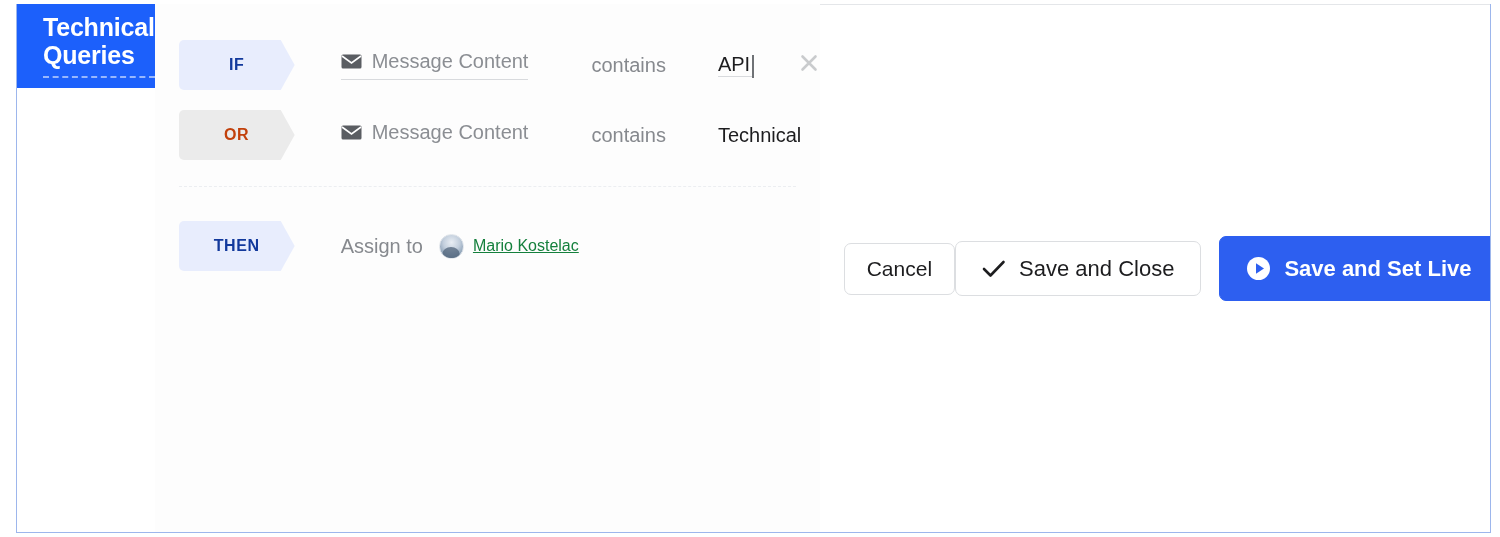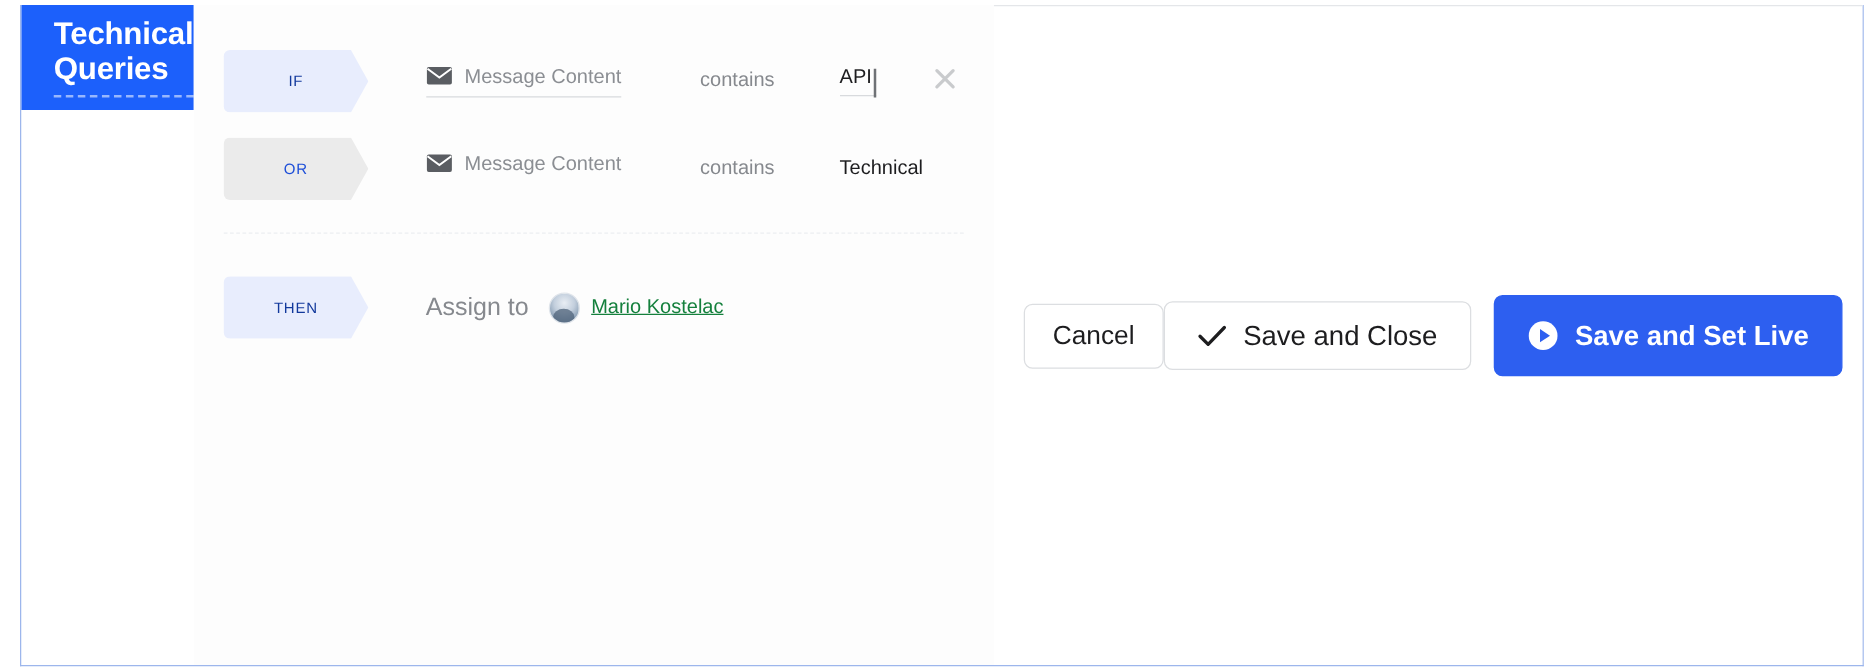--- a/index.html
+++ b/index.html
@@ -77,40 +77,40 @@
   }
 
   
   .pill {
     width: 116px;
     height: 50px;
     display: flex;
     align-items: center;
     justify-content: center;
     box-sizing: border-box;
-    font-size: 12px;
-    font-weight: normal;
+    font-size: 16px;
+    font-weight: bold;
     letter-spacing: 0.6px;
     border-radius: 5px;
     clip-path: polygon(0% 0%, 88% 0%, 100% 50%, 88% 100%, 0% 100%);
   }
   .pill--if   { background: #e8edfd; color: #12399c; }
-  .pill--or   { background: #ebebeb; color: #1d4ed8; }
+  .pill--or   { background: #ebebeb; color: #c2410c; }
   .pill--then { background: #e8edfd; color: #12399c; }
 
   .rule-fields {
     display: flex;
     align-items: center;
     margin-left: 46px;
   }
 
   .field {
     display: inline-flex;
-    align-items: flex-start;
-    font-size: 16px;
+    align-items: center;
+    font-size: 20px;
     color: #8b8e93;
     white-space: nowrap;
   }
   .field--attribute {
     color: #8b8e93;
     padding-bottom: 6px;
   }
   .field--attribute.underlined {
     border-bottom: 1px solid #d8dadd;
   }

